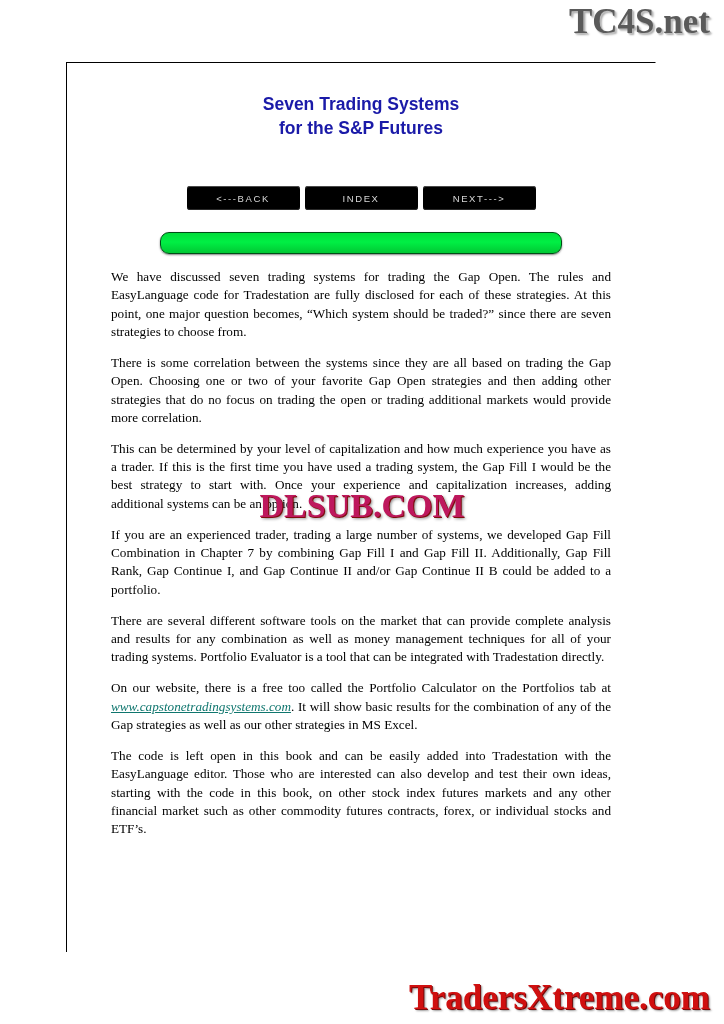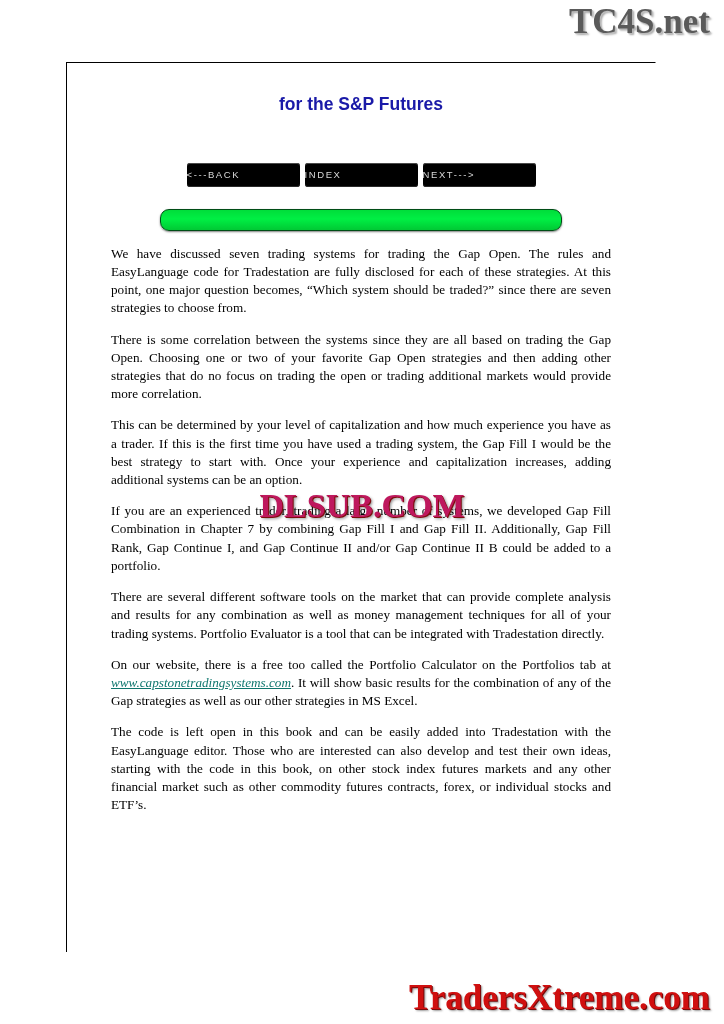--- a/index.html
+++ b/index.html
@@ -60,21 +60,21 @@
     justify-content: center;
     gap: 5px;
   }
   .navbtn {
     width: 113px;
     height: 24px;
     background: #000000;
     border-radius: 3px;
     display: flex;
     align-items: center;
-    justify-content: flex-start;
+    justify-content: center;
     box-shadow: inset 0 1px 0 #4a4a4a, inset 0 -1px 0 #2a2a2a;
     position: relative;
   }
   .navbtn span {
     font-family: "Liberation Sans", sans-serif;
     font-size: 9.5px;
     letter-spacing: 1.6px;
     color: #d8d8d8;
   }
 
@@ -152,20 +152,21 @@
   }
 </style>
 </head>
 <body>
 
 <div class="top-watermark">TC4S.net</div>
 
 <div class="page">
 
   <div class="doc-title">
+    <span>Seven Trading Systems</span>
     <span class="l2">for the S&amp;P Futures</span>
   </div>
 
   <div class="navbar">
     <div class="navbtn">
       <span>&lt;---BACK</span>
     </div>
     <div class="navbtn">
       <span>INDEX</span>
     </div>

